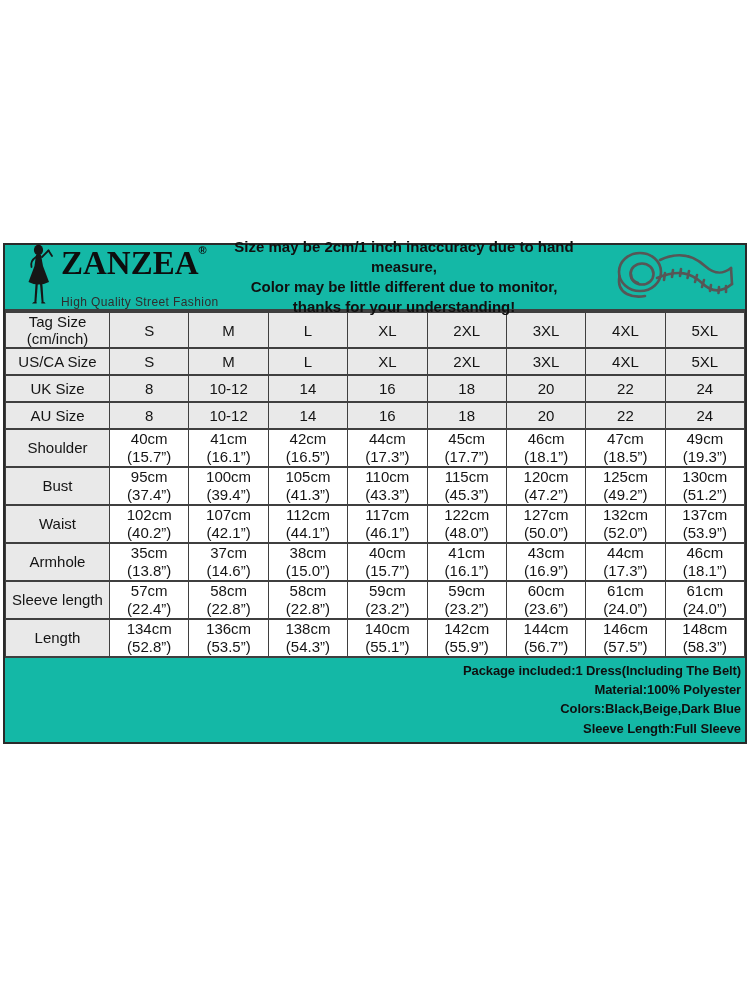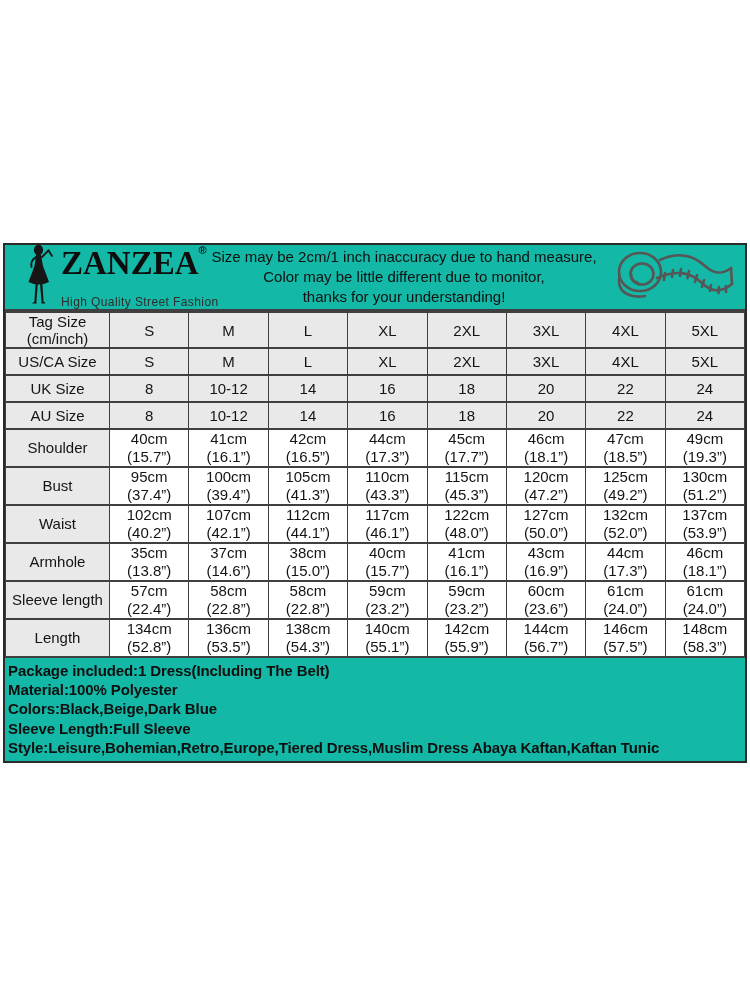--- a/index.html
+++ b/index.html
@@ -20,41 +20,41 @@
   .brand{display:flex;align-items:center;margin-left:20px;width:182px;flex:0 0 auto;}
   .brand svg{flex:0 0 auto;}
   .brand-text{margin-left:2px;line-height:1;}
   .brand-name-row{display:flex;align-items:flex-start;}
   .brand-name{
     font-family:"Liberation Serif","DejaVu Serif",serif;font-weight:bold;
     font-size:33px;letter-spacing:0px;color:#0d0d0d;transform:scaleY(1.04);
   }
   .brand-reg{font-size:11px;font-weight:bold;color:#0d0d0d;margin-top:-2px;}
   .brand-tagline{font-size:12px;color:#2e2e2e;letter-spacing:.4px;margin-top:16px;white-space:nowrap;}
-  .notice{flex:1 1 auto;text-align:center;font-weight:normal;font-size:15px;line-height:20px;color:#101010;}
+  .notice{flex:1 1 auto;text-align:center;font-weight:bold;font-size:15px;line-height:20px;color:#101010;}
   .tape-wrap{flex:0 0 auto;width:140px;display:flex;justify-content:center;margin-right:4px;}
   
   table.size-table{
     width:100%;border-collapse:collapse;table-layout:fixed;
     font-weight:normal;color:var(--text,#141414);
   }
   table.size-table td{
     border:1px solid var(--border-line,#3f3f3f);
     border-top-width:2px;border-bottom-width:2px;
     text-align:center;vertical-align:middle;
     font-size:15px;line-height:18px;padding:0 2px;background:#fff;
   }
   table.size-table td.shaded{background:var(--shaded-cell,#e9e9e9);}
   tr.r-head{height:34px;}
   tr.r-head td{line-height:17px;}
   tr.r-size{height:27px;}
   tr.r-measure{height:38px;}
   
   .info-block{padding:3px 4px 4px 3px;}
-  .info-line{font-size:15px;font-weight:bold;color:#0f0f0f;line-height:19.2px;letter-spacing:-0.1px;white-space:nowrap;}
+  .info-line{font-size:13px;font-weight:bold;color:#0f0f0f;line-height:19.2px;letter-spacing:-0.1px;white-space:nowrap;text-align:right;}
 </style>
 </head>
 <body>
 
 <div class="sheet">
 
   <div class="header-band">
 
     <div class="brand">
       <span>
@@ -467,16 +467,15 @@
           </td>
         </tr>
       </tbody>
   </table>
 
   <div class="info-block">
     <div class="info-line">Package included:1 Dress(Including The Belt)</div>
     <div class="info-line">Material:100% Polyester</div>
     <div class="info-line">Colors:Black,Beige,Dark Blue</div>
     <div class="info-line">Sleeve Length:Full Sleeve</div>
-    <div class="info-line">Style:Leisure,Bohemian,Retro,Europe,Tiered Dress,Muslim Dress Abaya Kaftan,Kaftan Tunic</div>
   </div>
 
 </div>
 
 </body></html>

